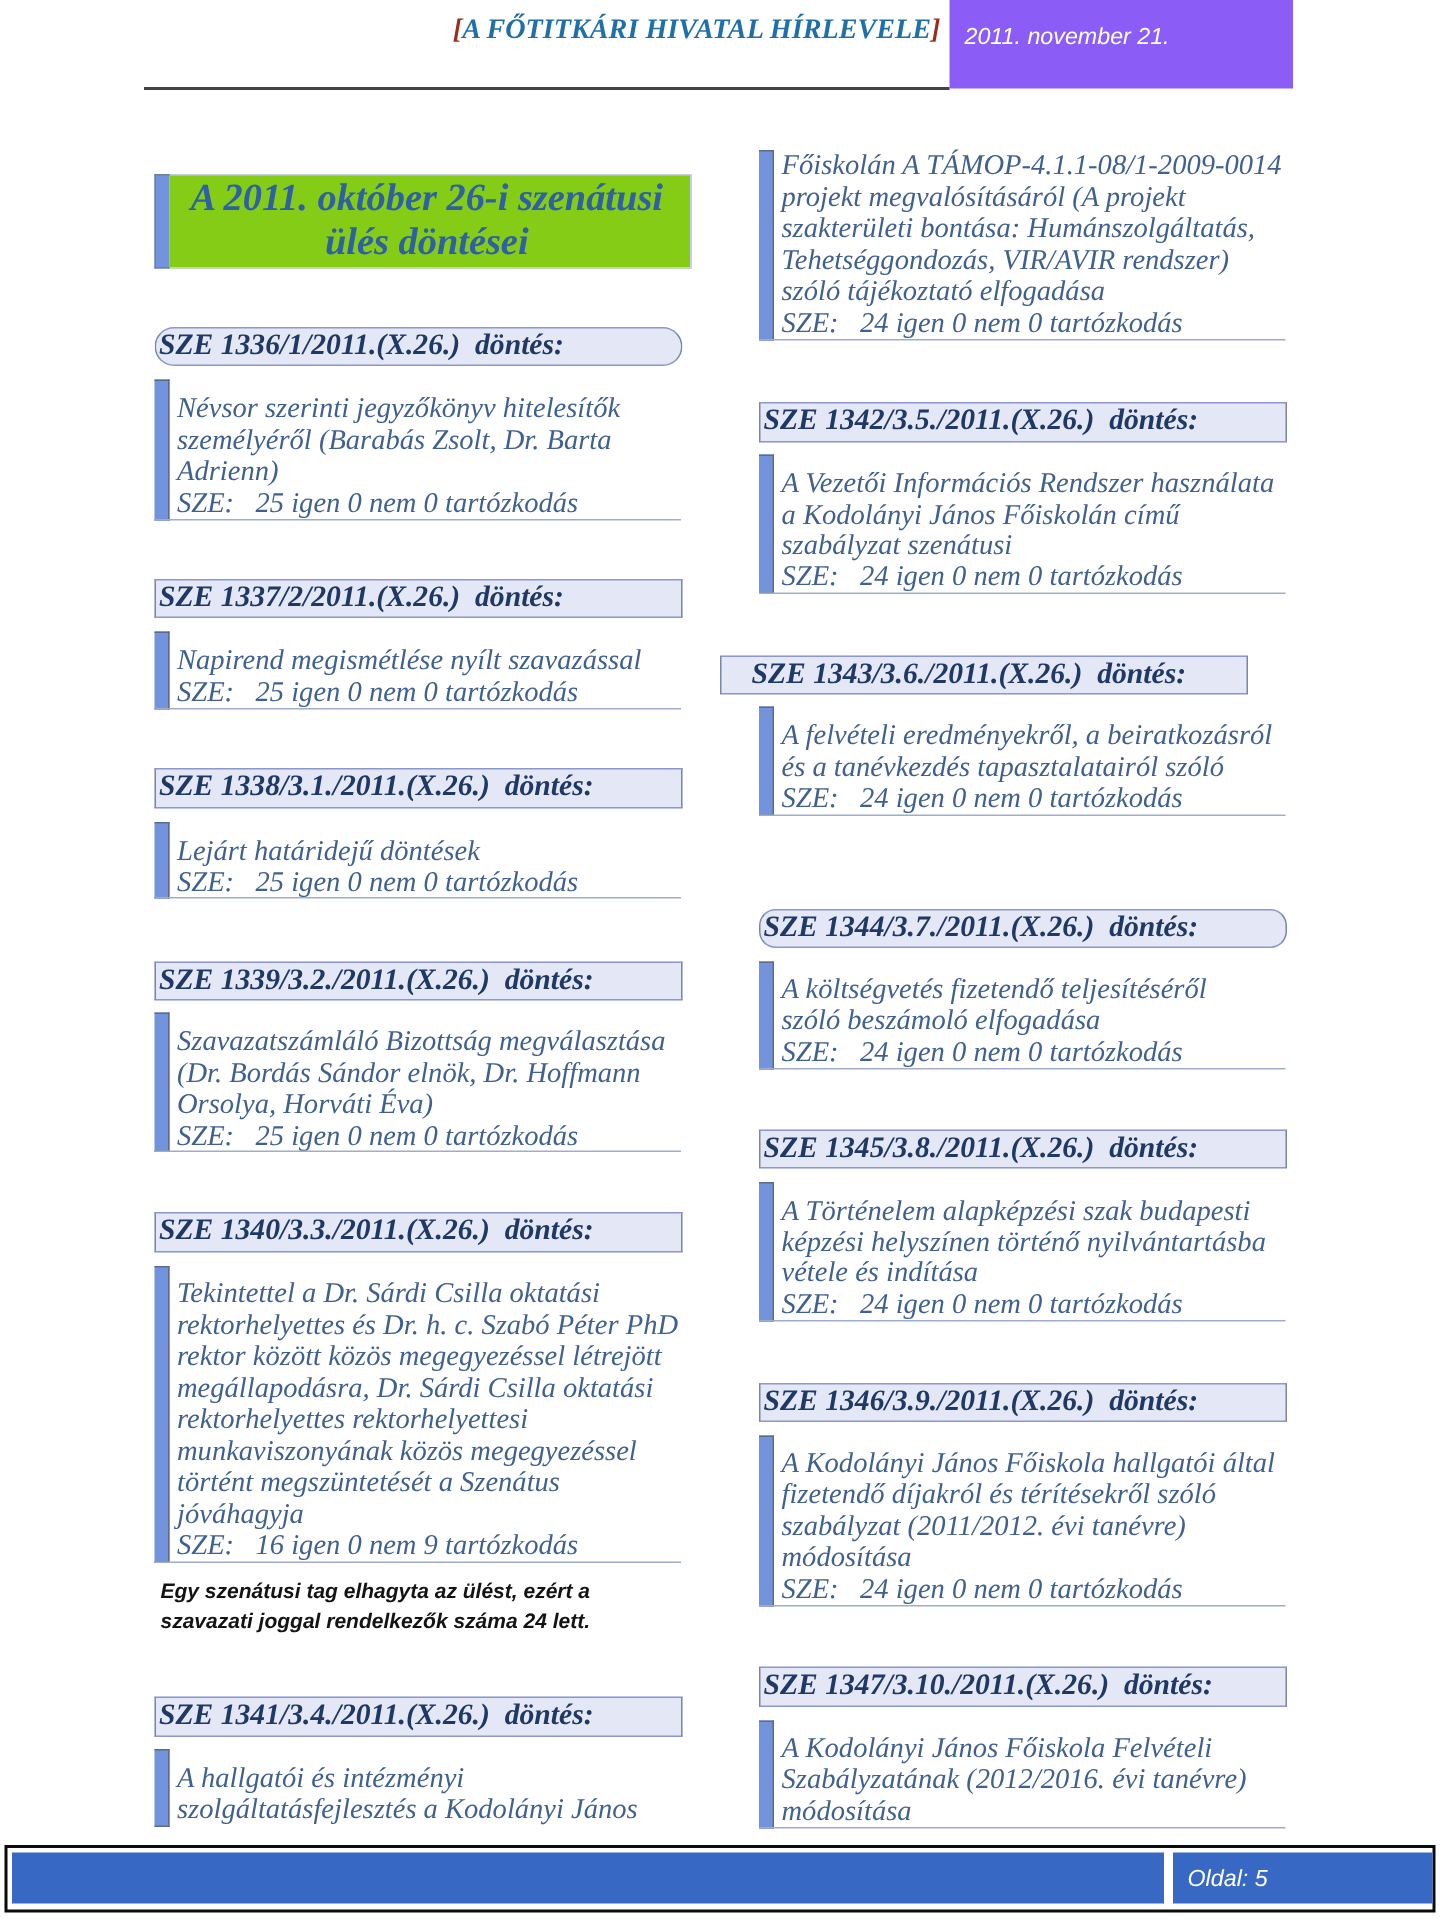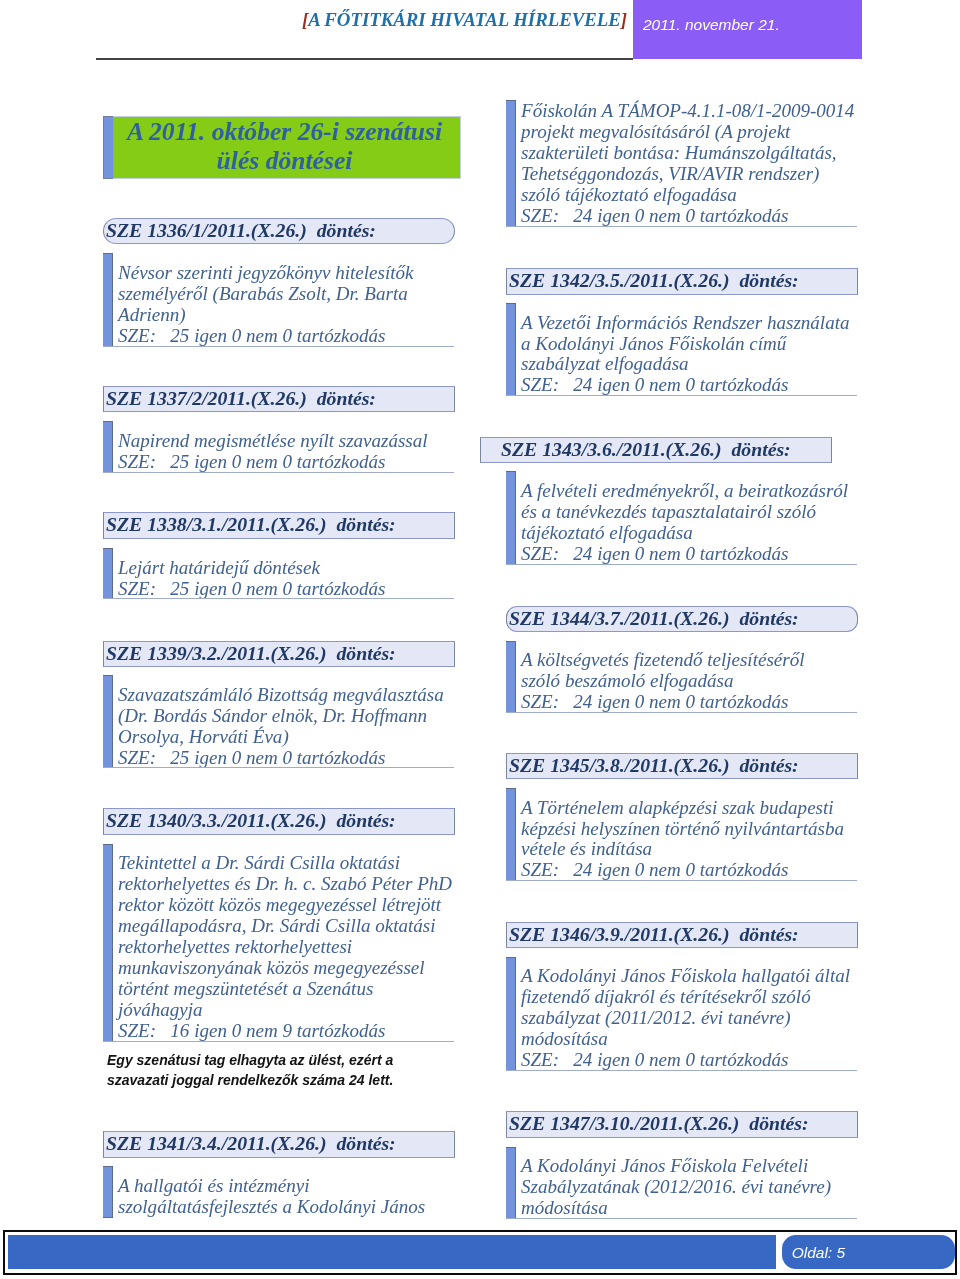--- a/index.html
+++ b/index.html
@@ -31,21 +31,21 @@
                 box-sizing:border-box;border:0.8px solid #5c6c8b;border-left:none;}
   .secbody .rule{position:absolute;left:0;bottom:0;width:351px;height:1.2px;background:#9fadca;}
   .secbody .ln{font-style:italic;font-size:19.05px;color:#40618f;line-height:20.93px;white-space:pre;}
   .note{position:absolute;left:4px;font-family:"Liberation Sans",sans-serif;font-style:italic;
         font-weight:bold;font-size:14.0px;color:#131313;line-height:20.1px;white-space:pre;}
 
   
   .ftr{position:absolute;left:2.7px;top:1229.6px;width:954.5px;height:45.9px;box-sizing:border-box;
        border:2px solid #0b0b0b;background:#fff;}
   .ftr .left{position:absolute;left:3.5px;top:3px;width:768px;height:34.7px;background:#3768c4;}
-  .ftr .right{position:absolute;left:777px;top:3px;width:173px;height:34.7px;background:#3768c4;border-radius:14px;}
+  .ftr .right{position:absolute;left:777px;top:3px;width:173px;height:34.7px;background:#3768c4;}
   .ftr .right .p{position:absolute;left:10px;top:9px;color:#fff;font-style:italic;font-size:15.5px;
                  font-family:"Liberation Sans",sans-serif;white-space:nowrap;}
 </style>
 </head>
 <body>
 
 <div class="page">
 
   <div class="hdr-rule"></div>
 
@@ -127,30 +127,29 @@
         <div class="ln">Tehetséggondozás, VIR/AVIR rendszer)</div>
         <div class="ln">szóló tájékoztató elfogadása</div>
         <div class="ln">SZE:   24 igen 0 nem 0 tartózkodás</div>
         <span class="rule"></span>
       </div>
       <div class="sechdr" style="left: 506px; top: 268px; position: absolute;">SZE 1342/3.5./2011.(X.26.)  döntés:</div>
       <div class="secbody" style="left: 506px; top: 302.9px;">
         <span class="bar"></span>
         <div class="ln">A Vezetői Információs Rendszer használata</div>
         <div class="ln">a Kodolányi János Főiskolán című</div>
-        <div class="ln">szabályzat elfogadása</div>
+        <div class="ln">szabályzat szenátusi</div>
         <div class="ln">SZE:   24 igen 0 nem 0 tartózkodás</div>
         <span class="rule"></span>
       </div>
       <div class="sechdr" style="left: 480px; top: 436.8px; position: absolute; padding-left: 20px;">SZE 1343/3.6./2011.(X.26.)  döntés:</div>
       <div class="secbody" style="left: 506px; top: 471.3px;">
         <span class="bar"></span>
         <div class="ln">A felvételi eredményekről, a beiratkozásról</div>
         <div class="ln">és a tanévkezdés tapasztalatairól szóló</div>
-        <div class="ln">tájékoztató elfogadása</div>
         <div class="ln">SZE:   24 igen 0 nem 0 tartózkodás</div>
         <span class="rule"></span>
       </div>
       <div class="sechdr" style="left: 506px; top: 605.7px; position: absolute; border-radius: 11px;">SZE 1344/3.7./2011.(X.26.)  döntés:</div>
       <div class="secbody" style="left: 506px; top: 640.5px;">
         <span class="bar"></span>
         <div class="ln">A költségvetés fizetendő teljesítéséről</div>
         <div class="ln">szóló beszámoló elfogadása</div>
         <div class="ln">SZE:   24 igen 0 nem 0 tartózkodás</div>
         <span class="rule"></span>

